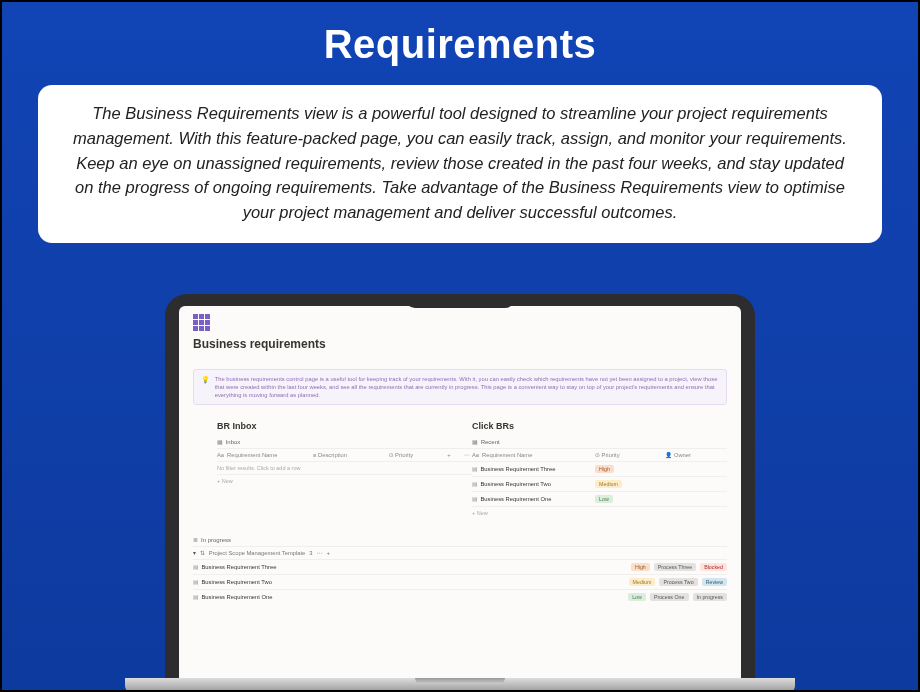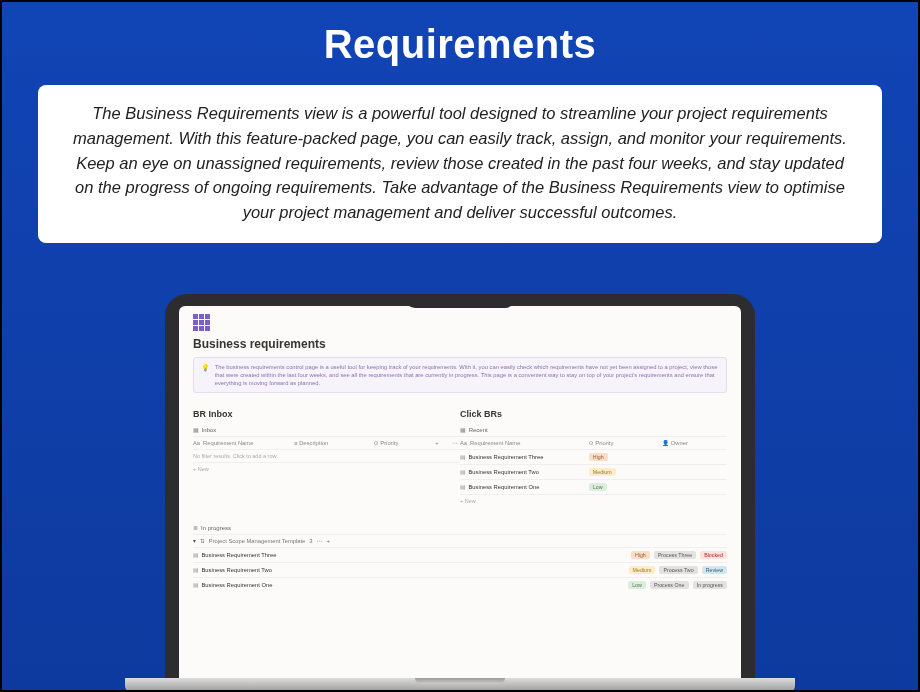--- a/index.html
+++ b/index.html
@@ -15,21 +15,21 @@
     color: #fff;
     font-size: 40px;
     font-weight: 800;
     text-align: center;
     margin-top: 20px;
     letter-spacing: 0.5px;
   }
   .intro-card {
     background: #fff;
     margin: 18px 36px 0 36px;
-    border-radius: 8px;
+    border-radius: 14px;
     padding: 16px 30px 18px 30px;
     font-style: italic;
     font-size: 16.5px;
     line-height: 1.5;
     text-align: center;
     color: #222;
   }
   .laptop {
     position: absolute;
     left: 50%;
@@ -82,36 +82,36 @@
     display: grid;
     grid-template-columns: repeat(3, 5px);
     grid-template-rows: repeat(3, 5px);
     gap: 1px;
     margin-bottom: 6px;
   }
   .grid-icon span { background: #7b5fc9; }
   .page-head {
     font-size: 12px;
     font-weight: 700;
-    margin-bottom: 6px;
+    margin-bottom: 18px;
   }
   .callout {
     background: #f6f3fa;
     border: 1px solid #e6dbf0;
     border-radius: 3px;
     color: #906fb3;
     padding: 5px 7px;
     font-size: 5.8px;
     line-height: 1.4;
     display: flex;
     gap: 5px;
     margin-bottom: 16px;
   }
   .callout .bulb { font-size: 7px; }
-  .two-col { display: flex; margin-bottom: 14px;}
+  .two-col { display: flex; margin-bottom: 14px; margin-left: 24px;}
   .col { flex: 1; }
   .sec-title { font-size: 9px; font-weight: 700; margin-bottom: 4px; }
   .viewtab {
     font-size: 6px; color: #666; padding: 3px 0;
     border-bottom: 1px solid #eee;
     display: flex; align-items: center; gap: 3px;
   }
   .viewtab .vt-ic { color: #888; }
   .thead, .trow {
     display: flex;

